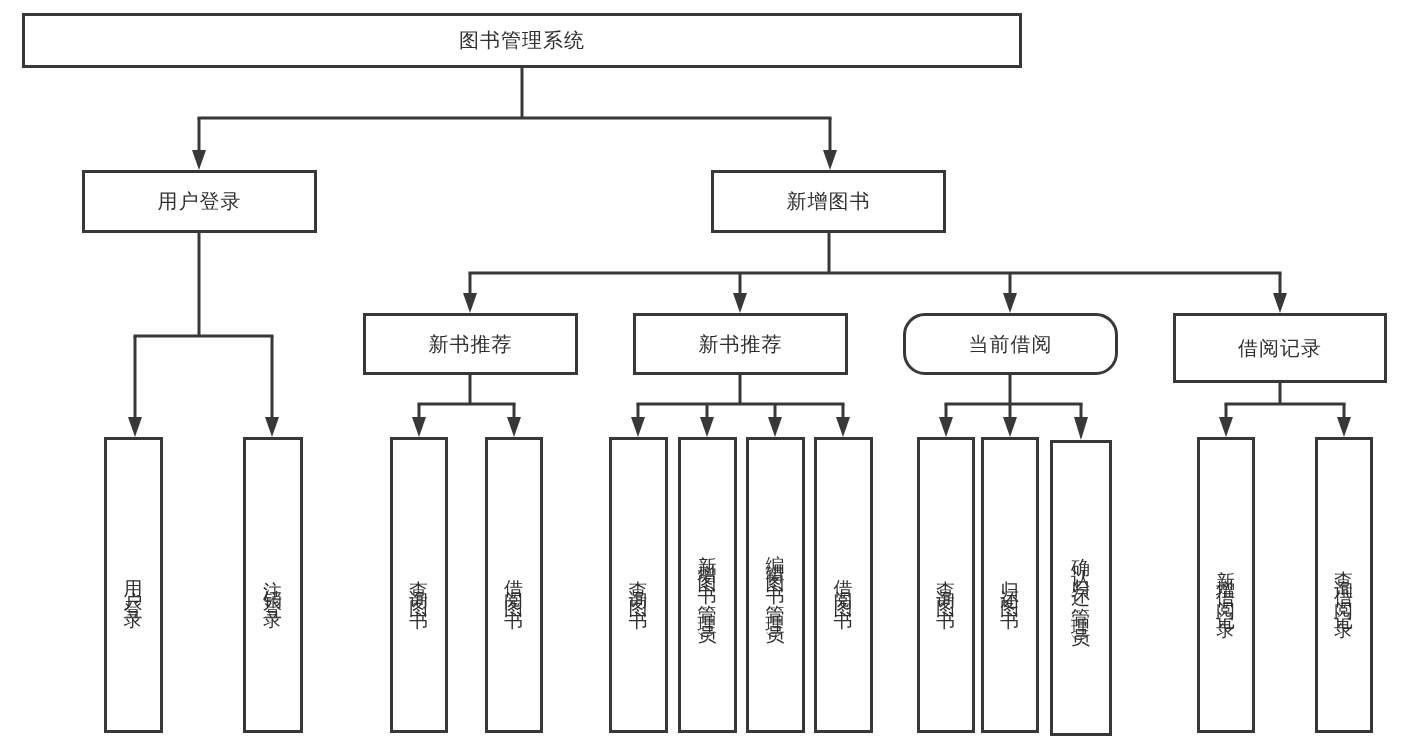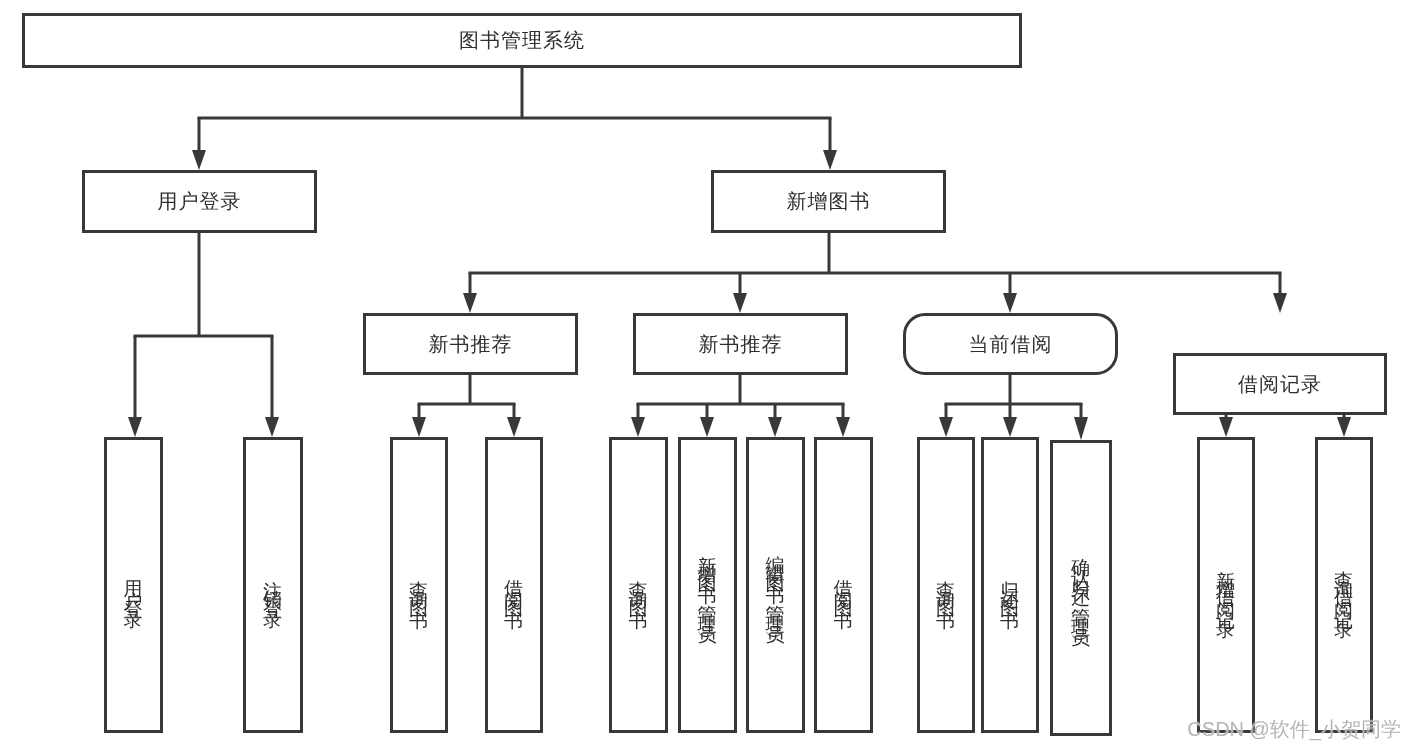--- a/index.html
+++ b/index.html
@@ -130,21 +130,21 @@
 
   <div class="node hnode" style="left:363px;top:313px;width:215px;height:62px;">
     <span>新书推荐</span>
   </div>
   <div class="node hnode" style="left:633px;top:313px;width:215px;height:62px;">
     <span>新书推荐</span>
   </div>
   <div class="node hnode" style="left:903px;top:313px;width:215px;height:62px;border-radius:22px;">
     <span>当前借阅</span>
   </div>
-  <div class="node hnode" style="left:1173px;top:313px;width:214px;height:62px;margin-top:40px;">
+  <div class="node hnode" style="left:1173px;top:313px;width:214px;height:70px;">
     <span>借阅记录</span>
   </div>
 
   <div class="node leaf" style="left:104px;top:437px;width:59px;height:296px;">
     <span>用户登录</span>
   </div>
   <div class="node leaf" style="left:243px;top:437px;width:60px;height:296px;">
     <span>注销登录</span>
   </div>
 
@@ -178,14 +178,13 @@
     <span>确认归还（管理员）</span>
   </div>
 
   <div class="node leaf" style="left:1197px;top:437px;width:58px;height:296px;">
     <span>新增借阅记录</span>
   </div>
   <div class="node leaf" style="left:1315px;top:437px;width:58px;height:296px;">
     <span>查询借阅记录</span>
   </div>
 
-  <div class="watermark">CSDN @软件_小贺同学</div>
 </div>
 
 </body></html>

